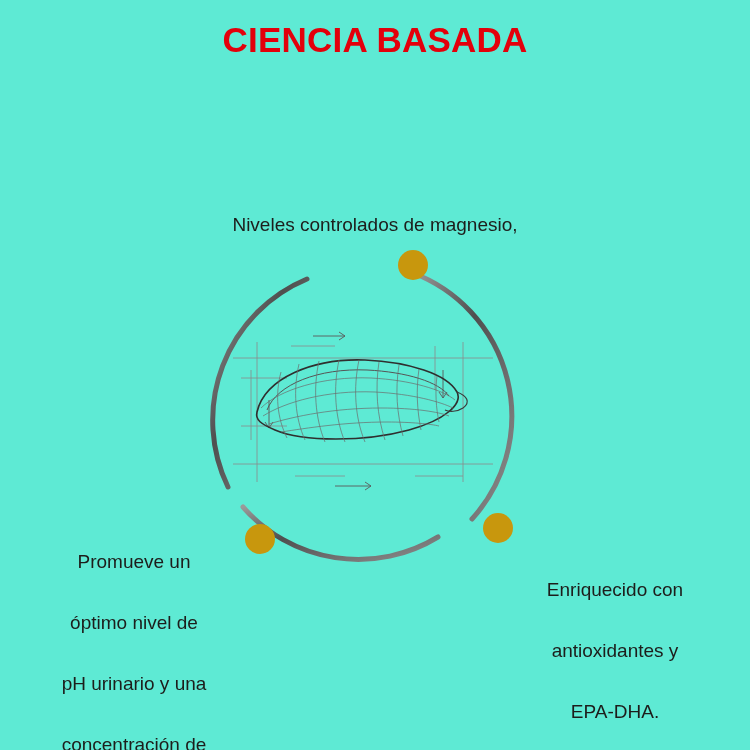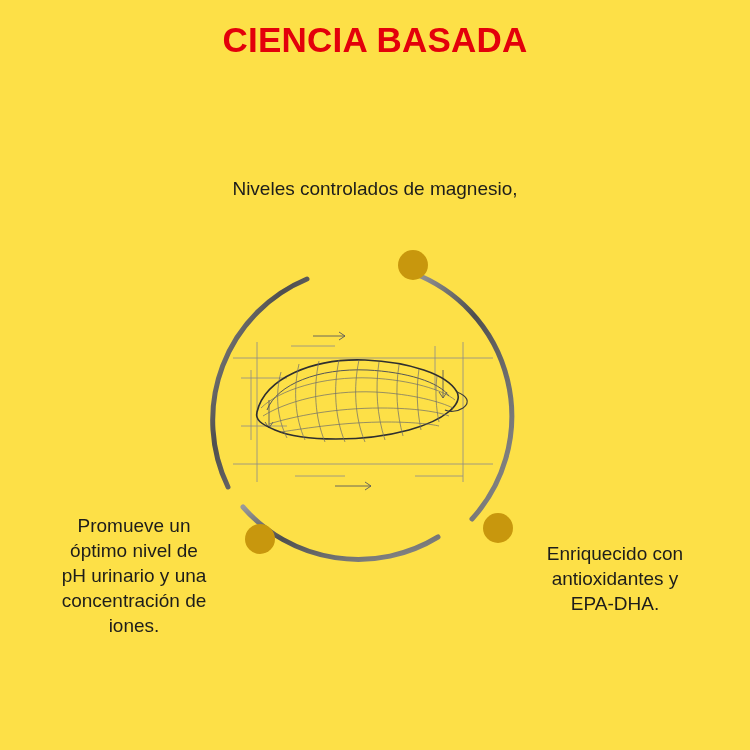--- a/index.html
+++ b/index.html
@@ -12,21 +12,21 @@
     background: #ffffff;
     font-family: "Liberation Sans", sans-serif;
     color: #1a1a1a;
     overflow: hidden;
   }
 
   #page {
     position: relative;
     width: 750px;
     height: 750px;
-    background: #fde047;
+    background: #5eead4;
   }
 
   
   .headline {
     position: absolute;
     top: 18px;
     left: 0;
     width: 750px;
     text-align: center;
     color: #e3000b;
@@ -43,20 +43,21 @@
   
   .callout {
     position: absolute;
     font-size: 19px;
     line-height: 1.32;
     color: #1d1d1b;
   }
   .callout .line {
     display: block;
     white-space: nowrap;
+    margin-top: 36px;
   }
 
   #callout-top {
     top: 176px;
     left: 0;
     width: 750px;
     text-align: center;
   }
   #callout-left {
     top: 513px;

